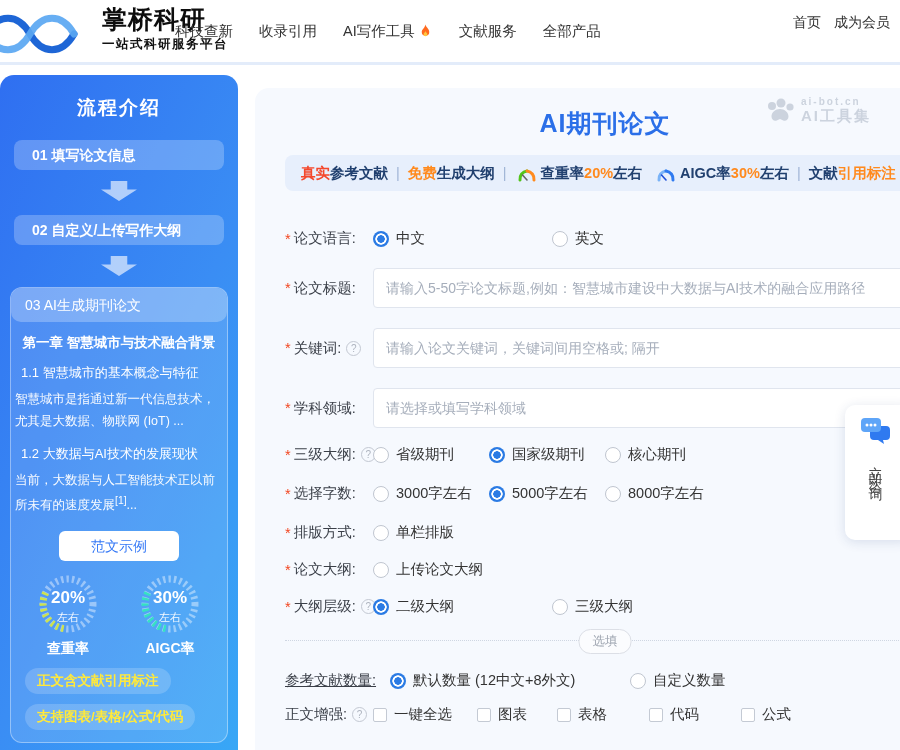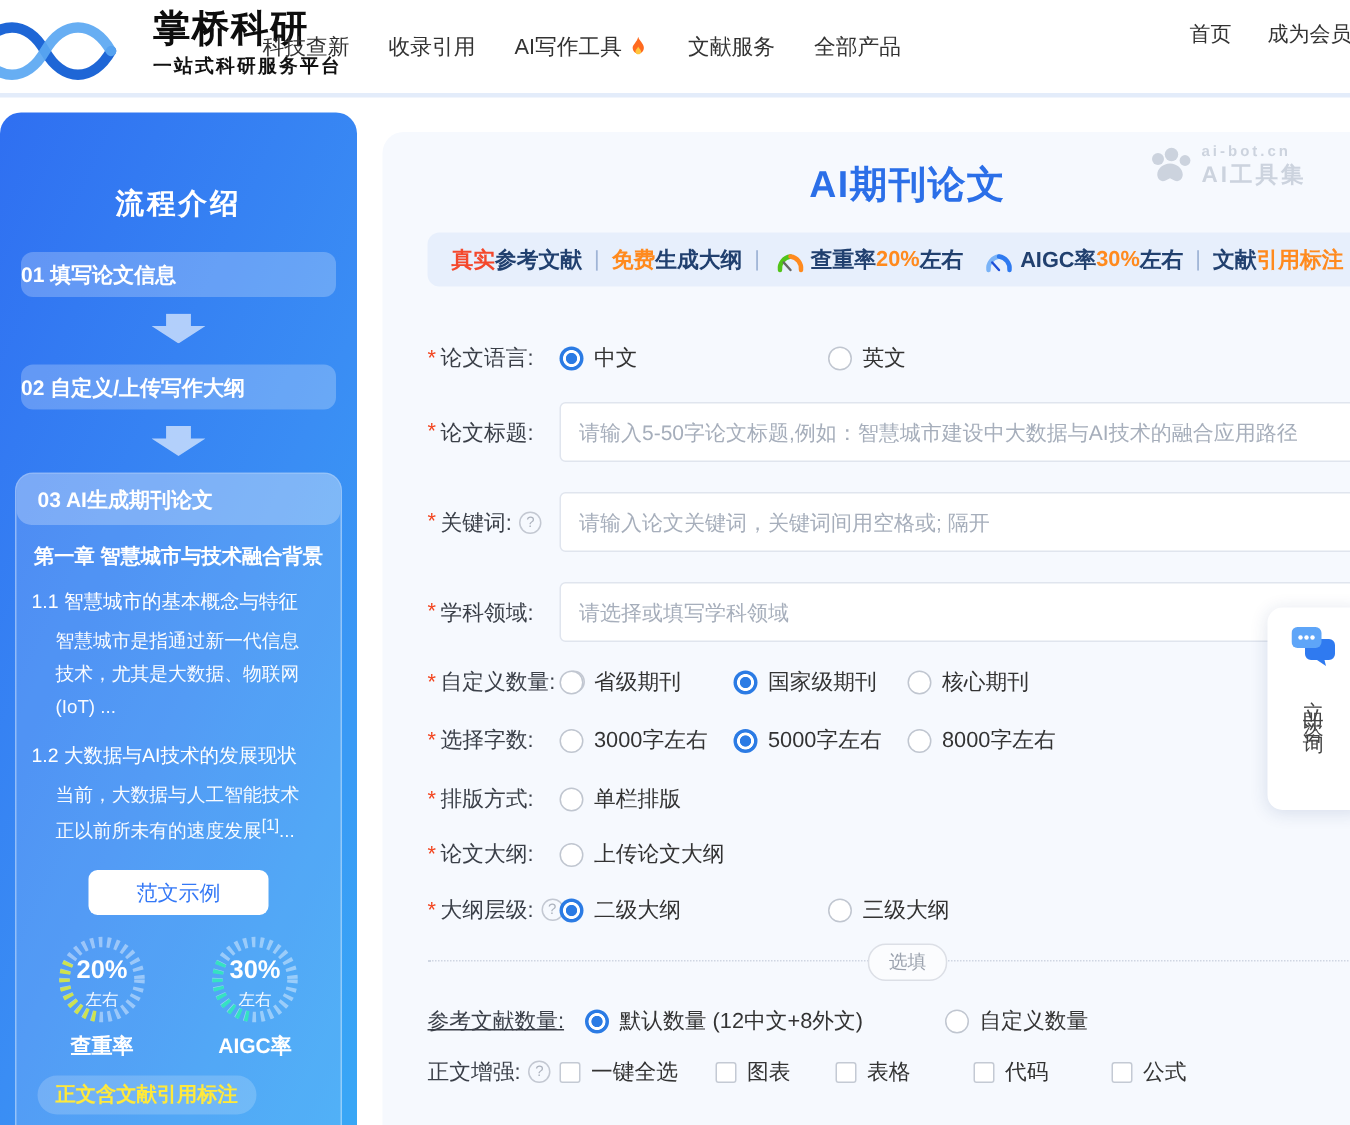--- a/index.html
+++ b/index.html
@@ -10,42 +10,42 @@
   
   .navbar { position:absolute; left:0; top:0; width:900px; height:62px; background:#fff; }
   .nav-strip { position:absolute; left:0; top:62px; width:900px; height:3px; background:#e3ecfa; }
   .logo { position:absolute; left:-6px; top:4px; display:flex; align-items:flex-start; }
   .logo-icon { margin-top:6px; }
   .logo-text { margin-left:4px; }
   .logo-title { font-size:25px; font-weight:bold; color:#0d0d0d; letter-spacing:1px; line-height:30px; }
   .logo-tagline { font-family:"Liberation Serif","DejaVu Serif",serif; font-weight:bold; font-size:12.5px; color:#111; letter-spacing:1.5px; margin-top:2px; }
   .nav-menu { position:absolute; left:175px; top:0; height:62px; display:flex; align-items:center; gap:26px; }
   .nav-menu a { font-size:14.5px; color:#333; text-decoration:none; display:flex; align-items:center; }
-  .nav-right { position:absolute; left:793px; top:0; height:45px; display:flex; align-items:center; gap:24px;justify-content:center; }
+  .nav-right { position:absolute; left:793px; top:0; height:45px; display:flex; align-items:center; gap:13px;justify-content:center; }
   .nav-right a { font-size:14px; color:#333; text-decoration:none; white-space:nowrap; }
   .flame { margin-left:3px; }
 
   
   .sidebar { position:absolute; left:0; top:75px; width:238px; height:675px;
              background:linear-gradient(115deg,#2f6ff1 0%,#3a8df4 55%,#38a7f6 100%);
              border-radius:14px 14px 0 0; color:#fff; }
-  .sb-title { text-align:center; padding-top:20px; font-size:19px; font-weight:bold; letter-spacing:2px;margin-top:28px; }
+  .sb-title { text-align:center; padding-top:20px; font-size:19px; font-weight:bold; letter-spacing:2px; }
   .step { margin:0 14px; height:30px; line-height:30px; background:rgba(255,255,255,.24);
-          border-radius:8px; font-weight:bold; font-size:14px; padding-left:0; white-space:nowrap; overflow:hidden; }
+          border-radius:8px; font-weight:bold; font-size:14px; padding-left:18px; white-space:nowrap; overflow:hidden; }
   .step1 { margin-top:19px; }
   .step2 { margin-top:14px; }
   .block-arrow { width:36px; height:20px; background:rgba(255,255,255,.62); margin:11px auto;
                  clip-path:polygon(27% 0,73% 0,73% 42%,100% 42%,50% 100%,0 42%,27% 42%); }
   .scard { margin:1px 10px 0; background:rgba(255,255,255,.13); border:1px solid rgba(255,255,255,.38);
            border-radius:12px; padding-bottom:12px; overflow:hidden; }
   .step03 { height:34px; line-height:34px; background:rgba(255,255,255,.26); border-radius:10px;
-            font-weight:bold; font-size:14px; padding-left:14px; white-space:nowrap; }
+            font-weight:normal; font-size:14px; padding-left:14px; white-space:nowrap; }
   .sb-chapter { margin-top:12px; text-align:center; font-size:13.5px; font-weight:bold; white-space:nowrap; }
   .sb-sec-title { margin:12px 10px 0; font-size:13px; font-weight:normal; }
-  .sb-sec-text { margin:7px 26px 0; font-size:12.5px; line-height:1.75; color:rgba(255,255,255,.96); }
+  .sb-sec-text { margin:7px 4px 0; font-size:12.5px; line-height:1.75; color:rgba(255,255,255,.96); }
   .sample-btn { display:block; width:120px; height:30px; line-height:30px; margin:14px auto 0; background:#fff;
                 color:#3478f6; border:none; border-radius:6px; font-size:14px; text-align:center; cursor:pointer; }
   .gauges { display:flex; justify-content:space-around; margin-top:12px; padding:0 6px; }
   .gauge { width:96px; text-align:center; }
   .gring { position:relative; width:62px; height:62px; margin:0 auto; }
   .gring svg { position:absolute; inset:0; }
   .gval { position:absolute; top:15px; left:0; right:0; font-size:17px; font-weight:bold; color:#fff; }
   .gapprox { position:absolute; top:37px; left:0; right:0; font-size:11px; color:rgba(255,255,255,.95); }
   .glabel { margin-top:5px; font-size:14px; font-weight:bold; color:#fff; }
   .sbadge { margin:10px 14px 0; background:rgba(255,255,255,.18); border-radius:14px; padding:4px 12px;
@@ -268,21 +268,21 @@
             <span>学科领域:</span>
           </div>
         <div class="fctrl">
           <input class="finput" type="text" placeholder="请选择或填写学科领域" style="">
         </div>
       </div>
 
       <div class="frow" style="margin-bottom:20px">
         <div class="flabel">
             <span class="req">*</span>
-            <span>自定义数量:</span>
+            <span>三级大纲:</span>
             <span class="help">?</span>
           </div>
         <div class="fctrl">
           <label class="opt w122">
               <span class="radio"></span>
               <span>省级期刊</span>
             </label>
           <label class="opt w122">
               <span class="radio checked"></span>
               <span>国家级期刊</span>

